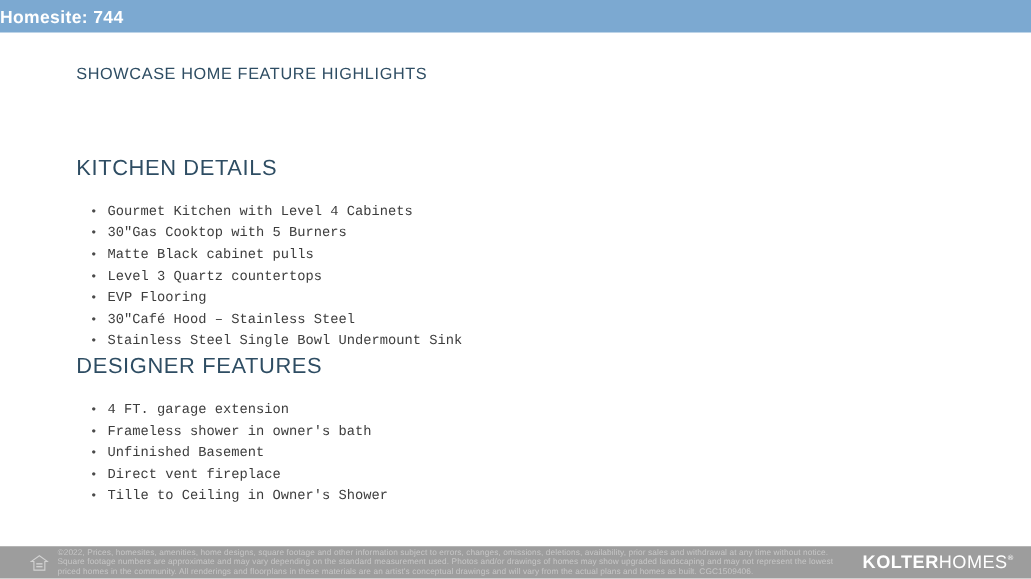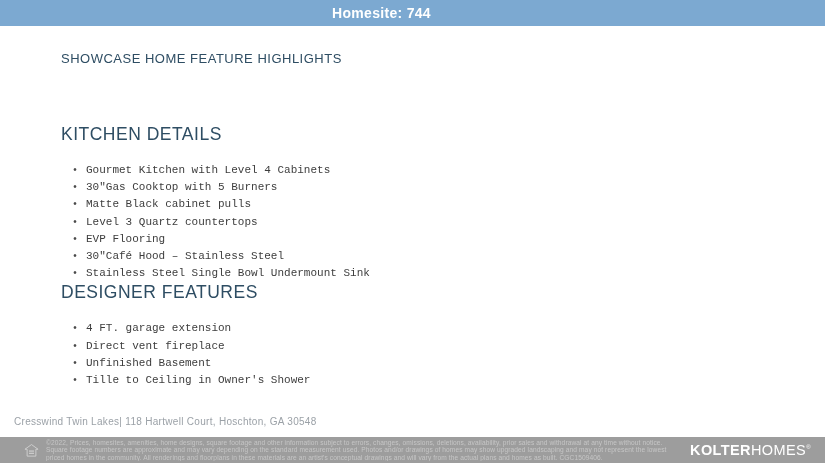--- a/index.html
+++ b/index.html
@@ -8,21 +8,21 @@
     width:825px; height:463px;
     background:#ffffff;
     font-family:"Liberation Sans", sans-serif;
     overflow:hidden;
     margin:0 auto;
   }
   
   .topbar {
     position:absolute; top:0; left:0; right:0; height:26px;
     background:#7CA9D1;
-    display:flex; align-items:center; justify-content:center;
+    display:flex; align-items:center; justify-content:flex-start;
     padding-right:62px; box-sizing:border-box;
   }
   .homesite {
     color:#ffffff; font-size:14px; letter-spacing:0.3px; font-weight:600;
   }
   
   .page-title {
     position:absolute; left:61px; top:51px;
     font-size:13px; color:#2E4D63; letter-spacing:0.5px;
     font-weight:400;
@@ -99,29 +99,29 @@
         <li>EVP Flooring</li>
         <li>30"Café Hood – Stainless Steel</li>
         <li>Stainless Steel Single Bowl Undermount Sink</li>
       </ul>
     </div>
 
     <div class="col right">
       <h2 class="section-heading">DESIGNER FEATURES</h2>
       <ul class="feature-list">
         <li>4 FT. garage extension</li>
+        <li>Frameless shower in owner's bath</li>
+        <li>Unfinished Basement</li>
         <li>Direct vent fireplace</li>
-        <li>Unfinished Basement</li>
         <li>Tille to Ceiling in Owner's Shower</li>
       </ul>
     </div>
 
   </div>
 
-  <div class="address">Cresswind Twin Lakes| 118 Hartwell Court,  Hoschton, GA 30548</div>
 
   <div class="footer">
     <svg class="eho-icon" viewBox="0 0 24 24" aria-hidden="true">
       <path d="M12 2.5 L1.5 10 H5 V21 H19 V10 H22.5 Z" fill="none" stroke="#d2d2d2" stroke-width="1.4"></path>
       <rect x="8" y="12" width="8" height="1.8" fill="#d2d2d2"></rect>
       <rect x="8" y="15.6" width="8" height="1.8" fill="#d2d2d2"></rect>
     </svg>
     <div class="fine-print">
       <div>©2022, Prices, homesites, amenities, home designs, square footage and other information subject to errors, changes, omissions, deletions, availability, prior sales and withdrawal at any time without notice.</div>
       <div>Square footage numbers are approximate and may vary depending on the standard measurement used. Photos and/or drawings of homes may show upgraded landscaping and may not represent the lowest</div>

